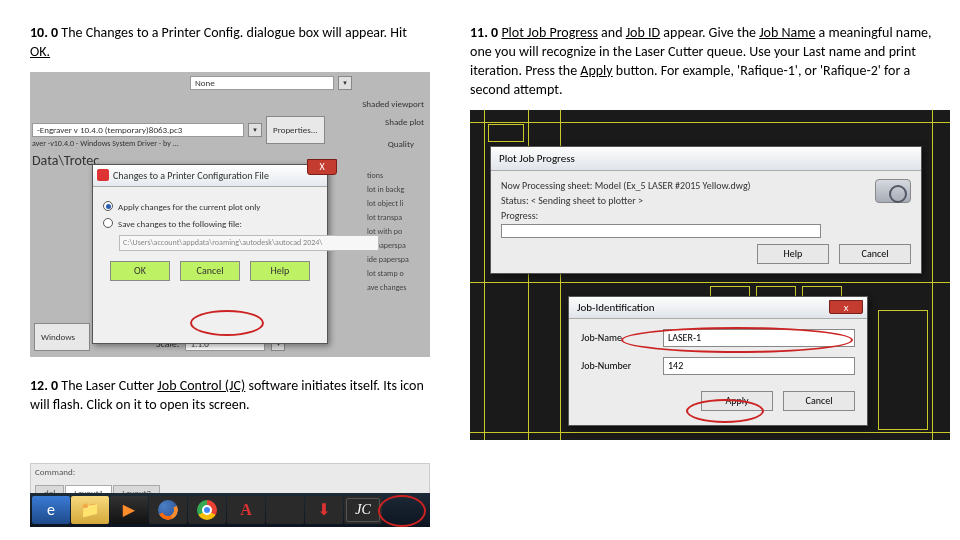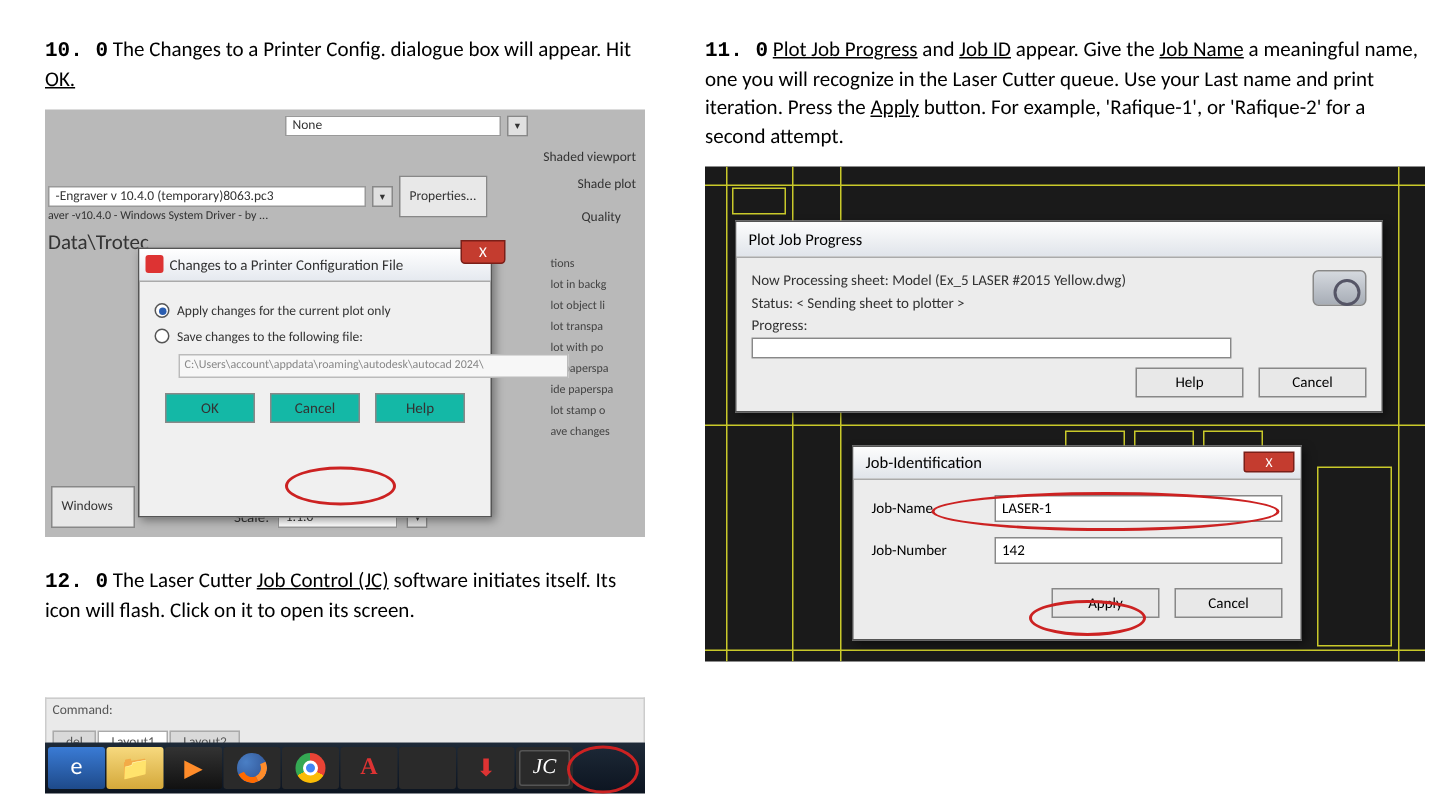--- a/index.html
+++ b/index.html
@@ -11,21 +11,21 @@
     background: #fff;
     color: #000;
     padding: 24px 30px;
     display: flex;
     gap: 40px;
   }
   .col { flex: 1; }
   .col-left { flex: 0 0 400px; }
   .col-right { flex: 1; }
   .step-text { line-height: 1.35; margin-bottom: 10px; }
-  .step-text b { font-weight: bold; font-family: Liberation Mono, monospace; }
+  .step-text b { font-weight: bold; }
 
   
   .shot1 {
     width: 400px;
     height: 285px;
     background: #b9b9b9;
     position: relative;
     overflow: hidden;
     font-size: 10px;
     color: #333;
@@ -66,21 +66,21 @@
     font-size: 10px;
     display: flex; align-items: center; justify-content: center;
     border-radius: 0 0 3px 3px;
   }
   .dialog-body { padding: 8px 10px; font-size: 9px; color: #333; }
   .radio-row { display: flex; align-items: center; gap: 5px; margin: 6px 0; }
   .radio { width: 10px; height: 10px; border: 1px solid #555; border-radius: 50%; display: inline-flex; align-items: center; justify-content: center; background:#fff; }
   .radio.sel::after { content:''; width:5px; height:5px; background:#2a5db0; border-radius:50%; }
   .path-box { width: 260px; height: 16px; background:#f7f7f7; border:1px solid #bbb; margin:4px 0 8px 16px; font-size:8px; padding:1px 3px; color:#888; overflow:hidden; white-space:nowrap; }
   .dialog-btns { display:flex; justify-content:center; gap:10px; margin-top:10px; }
-  .dialog-btns .dbtn { width:60px; height:20px; background:#14b8a6; border:1px solid #888; font-size:10px; display:flex; align-items:center; justify-content:center; }
+  .dialog-btns .dbtn { width:60px; height:20px; background:#bef264; border:1px solid #888; font-size:10px; display:flex; align-items:center; justify-content:center; }
   .oval { position:absolute; border:2px solid #c22; border-radius:50%; pointer-events:none; }
   .oval1 { left: 97px; bottom: 7px; width: 74px; height: 26px; }
 
   
   .shot-tb {
     margin-top: 48px;
     width: 400px;
   }
   .tb-top { height: 30px; background:#eaeaea; border:1px solid #ccc; border-bottom:none; font-size:9px; padding:2px 4px; color:#555; }
   .tb-layout { display:flex; gap:1px; margin-top:8px; }

